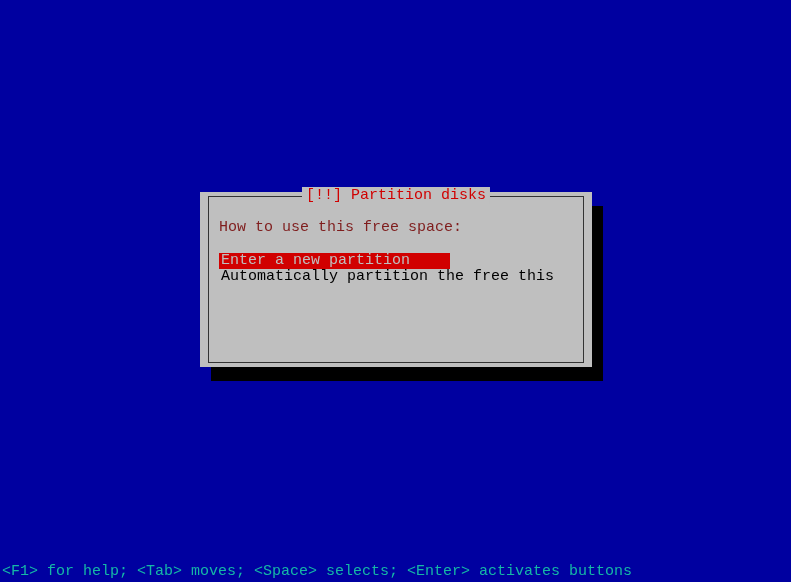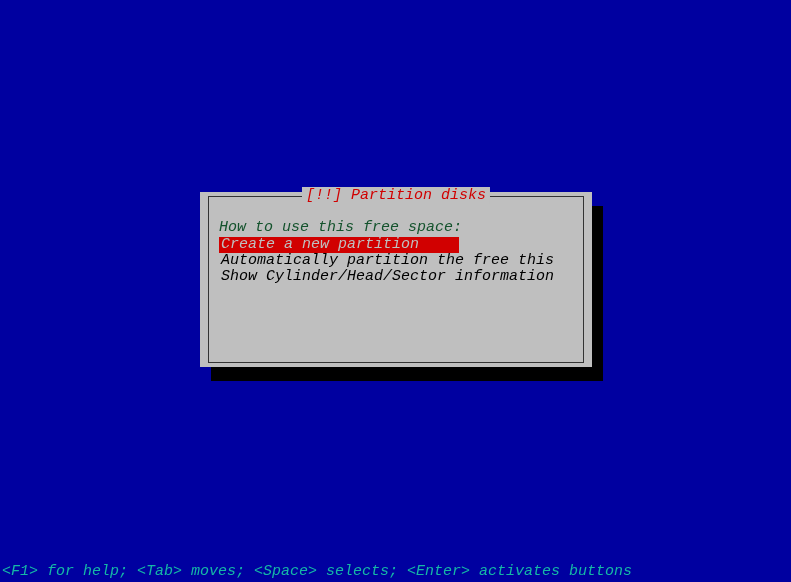--- a/index.html
+++ b/index.html
@@ -1,19 +1,18 @@
 <!DOCTYPE html>
 <html><head>
   <meta charset="utf-8">
   <style>
     * {
       margin: 0;
       padding: 0;
       box-sizing: border-box;
-      font-style: italic;
     }
     body {
       width: 791px;
       height: 582px;
       background-color: #0000a0;
       font-family: "Courier New", monospace;
       font-size: 15px;
       position: relative;
       overflow: hidden;
     }
@@ -45,22 +44,23 @@
       position: absolute;
       top: -10px;
       left: 50%;
       transform: translateX(-50%);
       background-color: #bfbfbf;
       color: #d10000;
       padding: 0 4px;
       white-space: nowrap;
     }
     .prompt {
-      color: #14532d;
+      color: #7f1d1d;
       margin-top: 14px;
+      margin-bottom: 16px;
     }
     .option {
       color: #000;
       padding: 0 2px;
       white-space: nowrap;
       line-height: 16px;
     }
     .option.selected {
       background-color: #d10000;
       color: #bfbfbf;
@@ -83,20 +83,19 @@
 </head>
 <body>
 
 <div class="dialog-shadow"></div>
 
 <div class="dialog">
   <div class="inner-border">
     <div class="dialog-title">[!!] Partition disks</div>
     <div class="prompt">How to use this free space:</div>
     <div>
-      <div class="option selected">Create a new partition</div>
+      <div class="option selected">Enter a new partition</div>
     </div>
     <div class="option">Automatically partition the free this</div>
-    <div class="option">Show Cylinder/Head/Sector information</div>
   </div>
 </div>
 
 <div class="status-bar">&lt;F1&gt; for help; &lt;Tab&gt; moves; &lt;Space&gt; selects; &lt;Enter&gt; activates buttons</div>
 
 </body></html>

